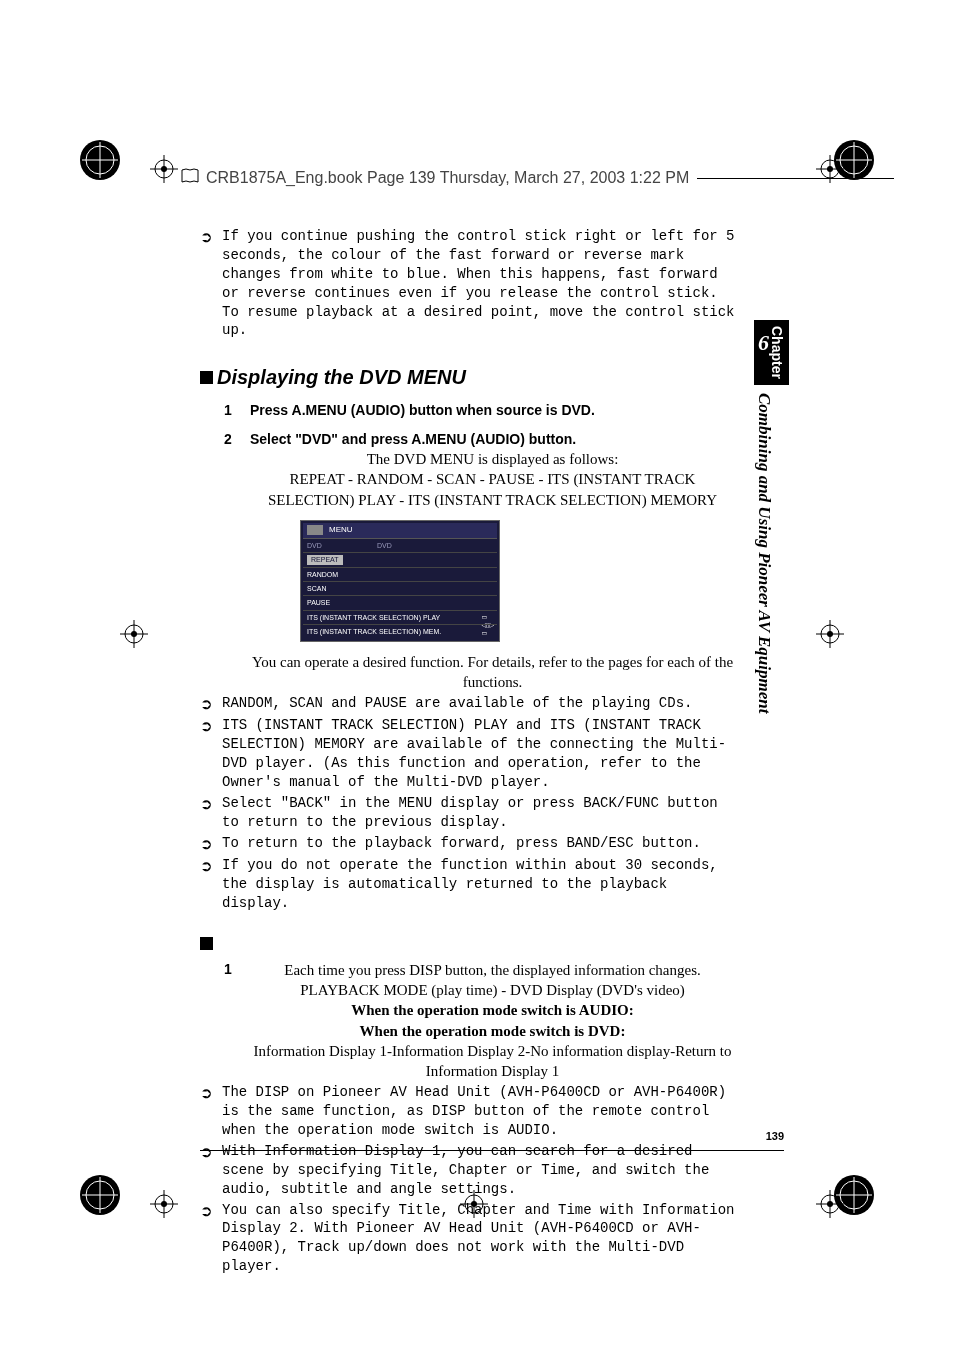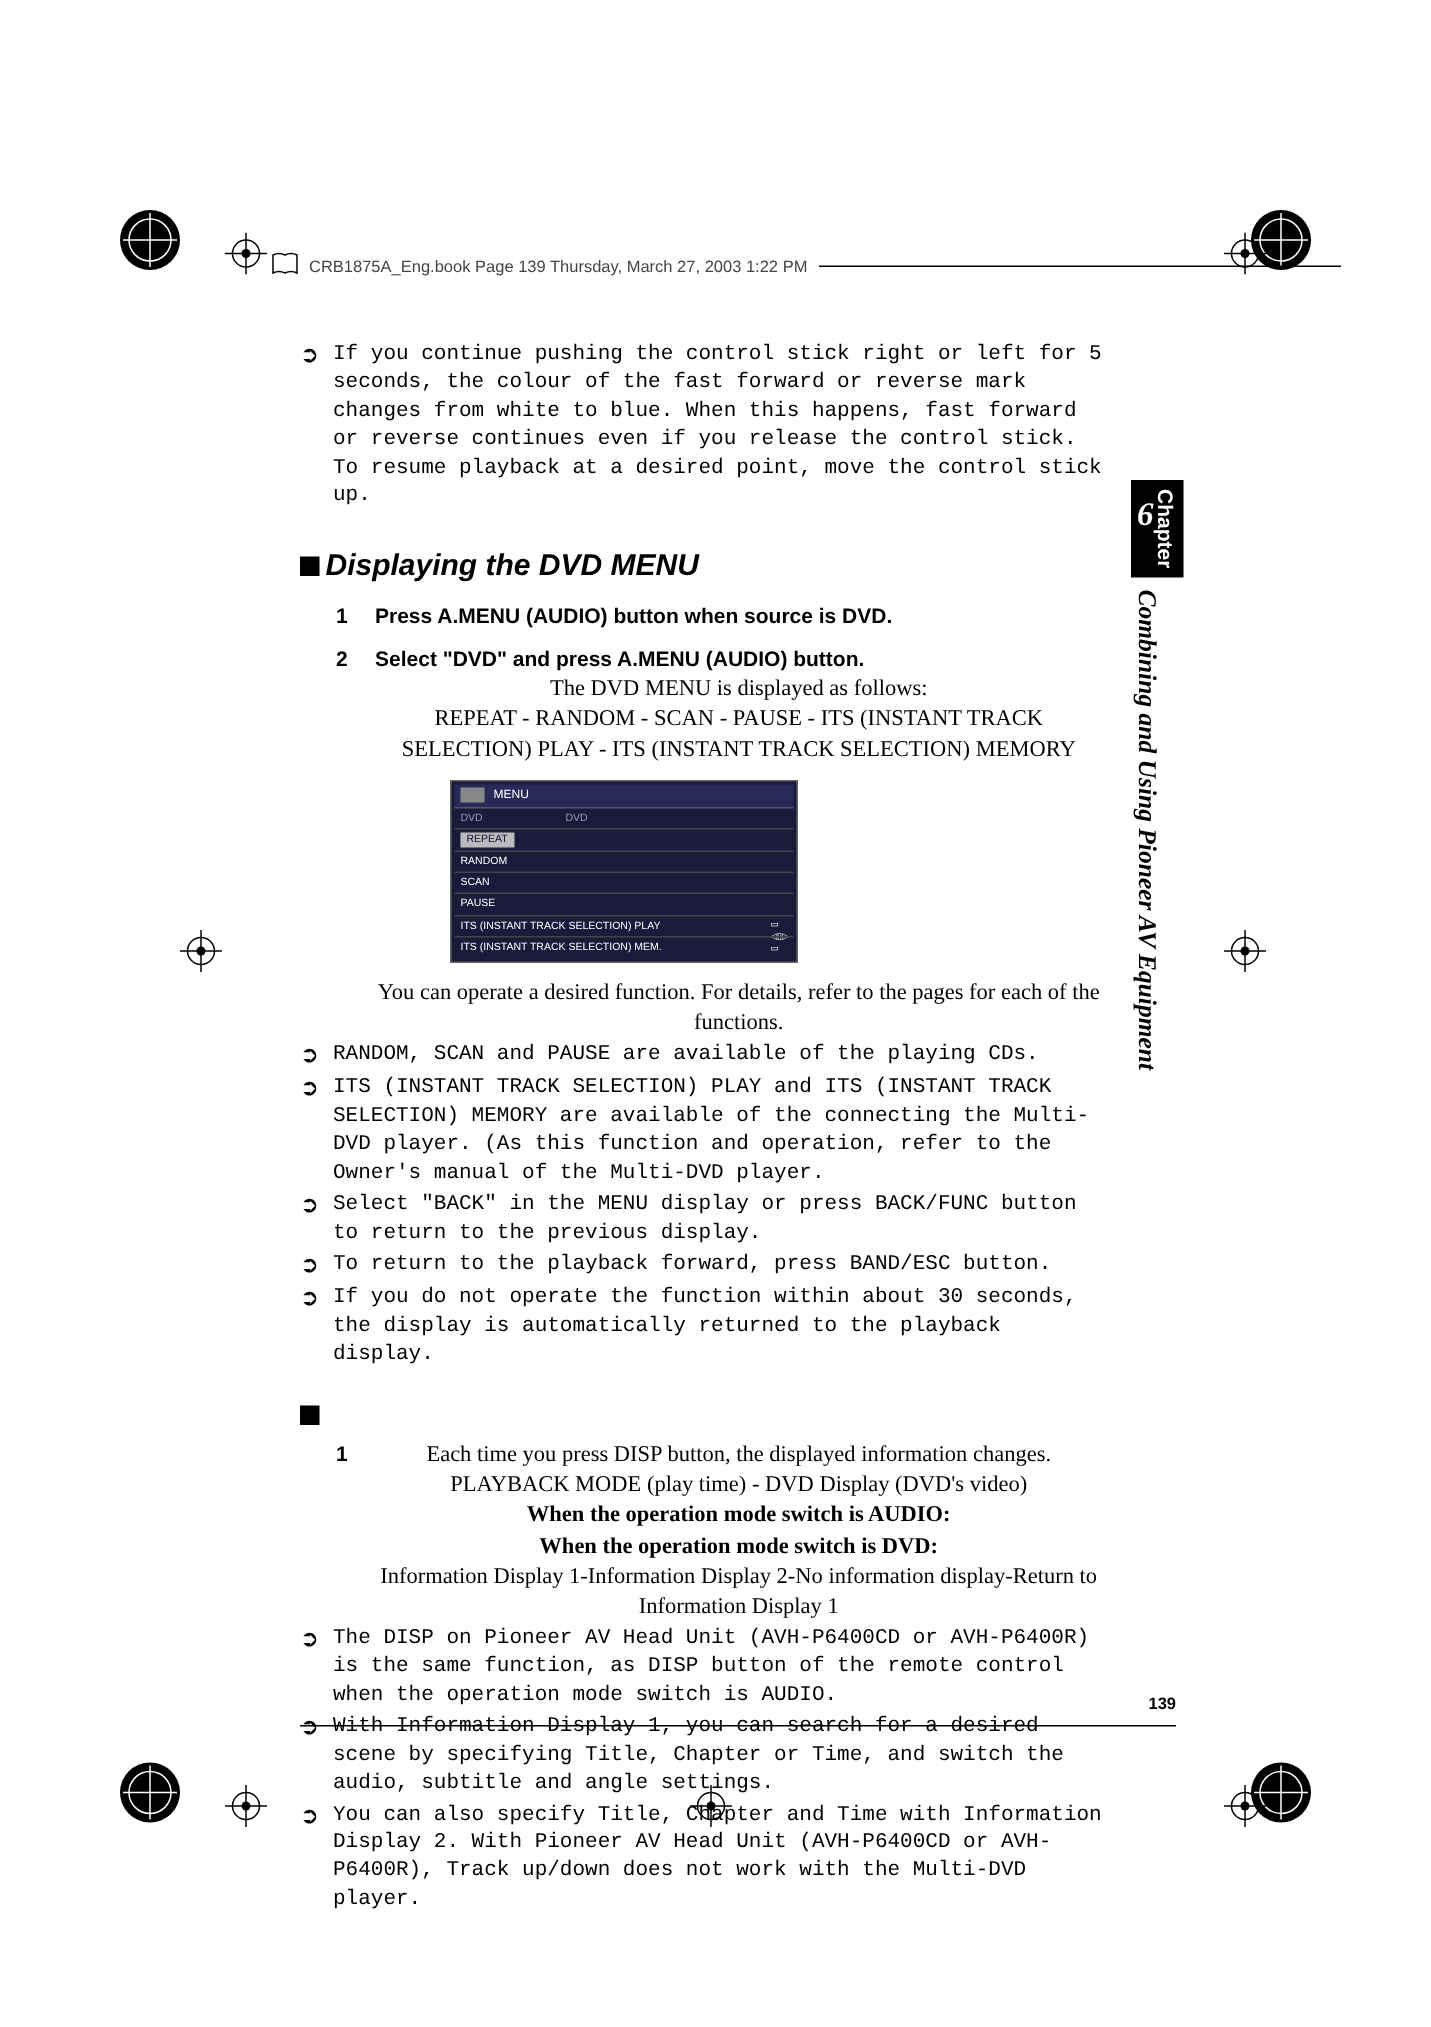--- a/index.html
+++ b/index.html
@@ -26,21 +26,21 @@
       width: 28px;
       height: 28px;
     }
     .header-line {
       position: absolute;
       left: 180px;
       top: 168px;
       width: 720px;
       display: flex;
       align-items: center;
-      font-size: 11px;
+      font-size: 16px;
       color: #444;
     }
     .header-line .rule {
       flex: 1;
       border-top: 1px solid #000;
       margin-right: 6px;
     }
     .header-icon { margin-right: 6px; }
     .content {
       position: absolute;
@@ -87,21 +87,21 @@
     }
     .num-step .body { flex: 1; }
     .step-bold { font-weight: bold; }
     .step-serif {
       font-family: "Times New Roman", Times, serif;
       font-size: 15px;
       text-align: center;
     }
     .menu-screenshot {
       margin: 10px 0 10px 50px;
-      width: 232px;
+      width: 200px;
       border: 1px solid #666;
       background: #1a1a3a;
       color: #fff;
       font-size: 8px;
       padding: 2px;
     }
     .menu-screenshot .hdr {
       background: #2a2a5a;
       padding: 2px 4px;
       display: flex;

